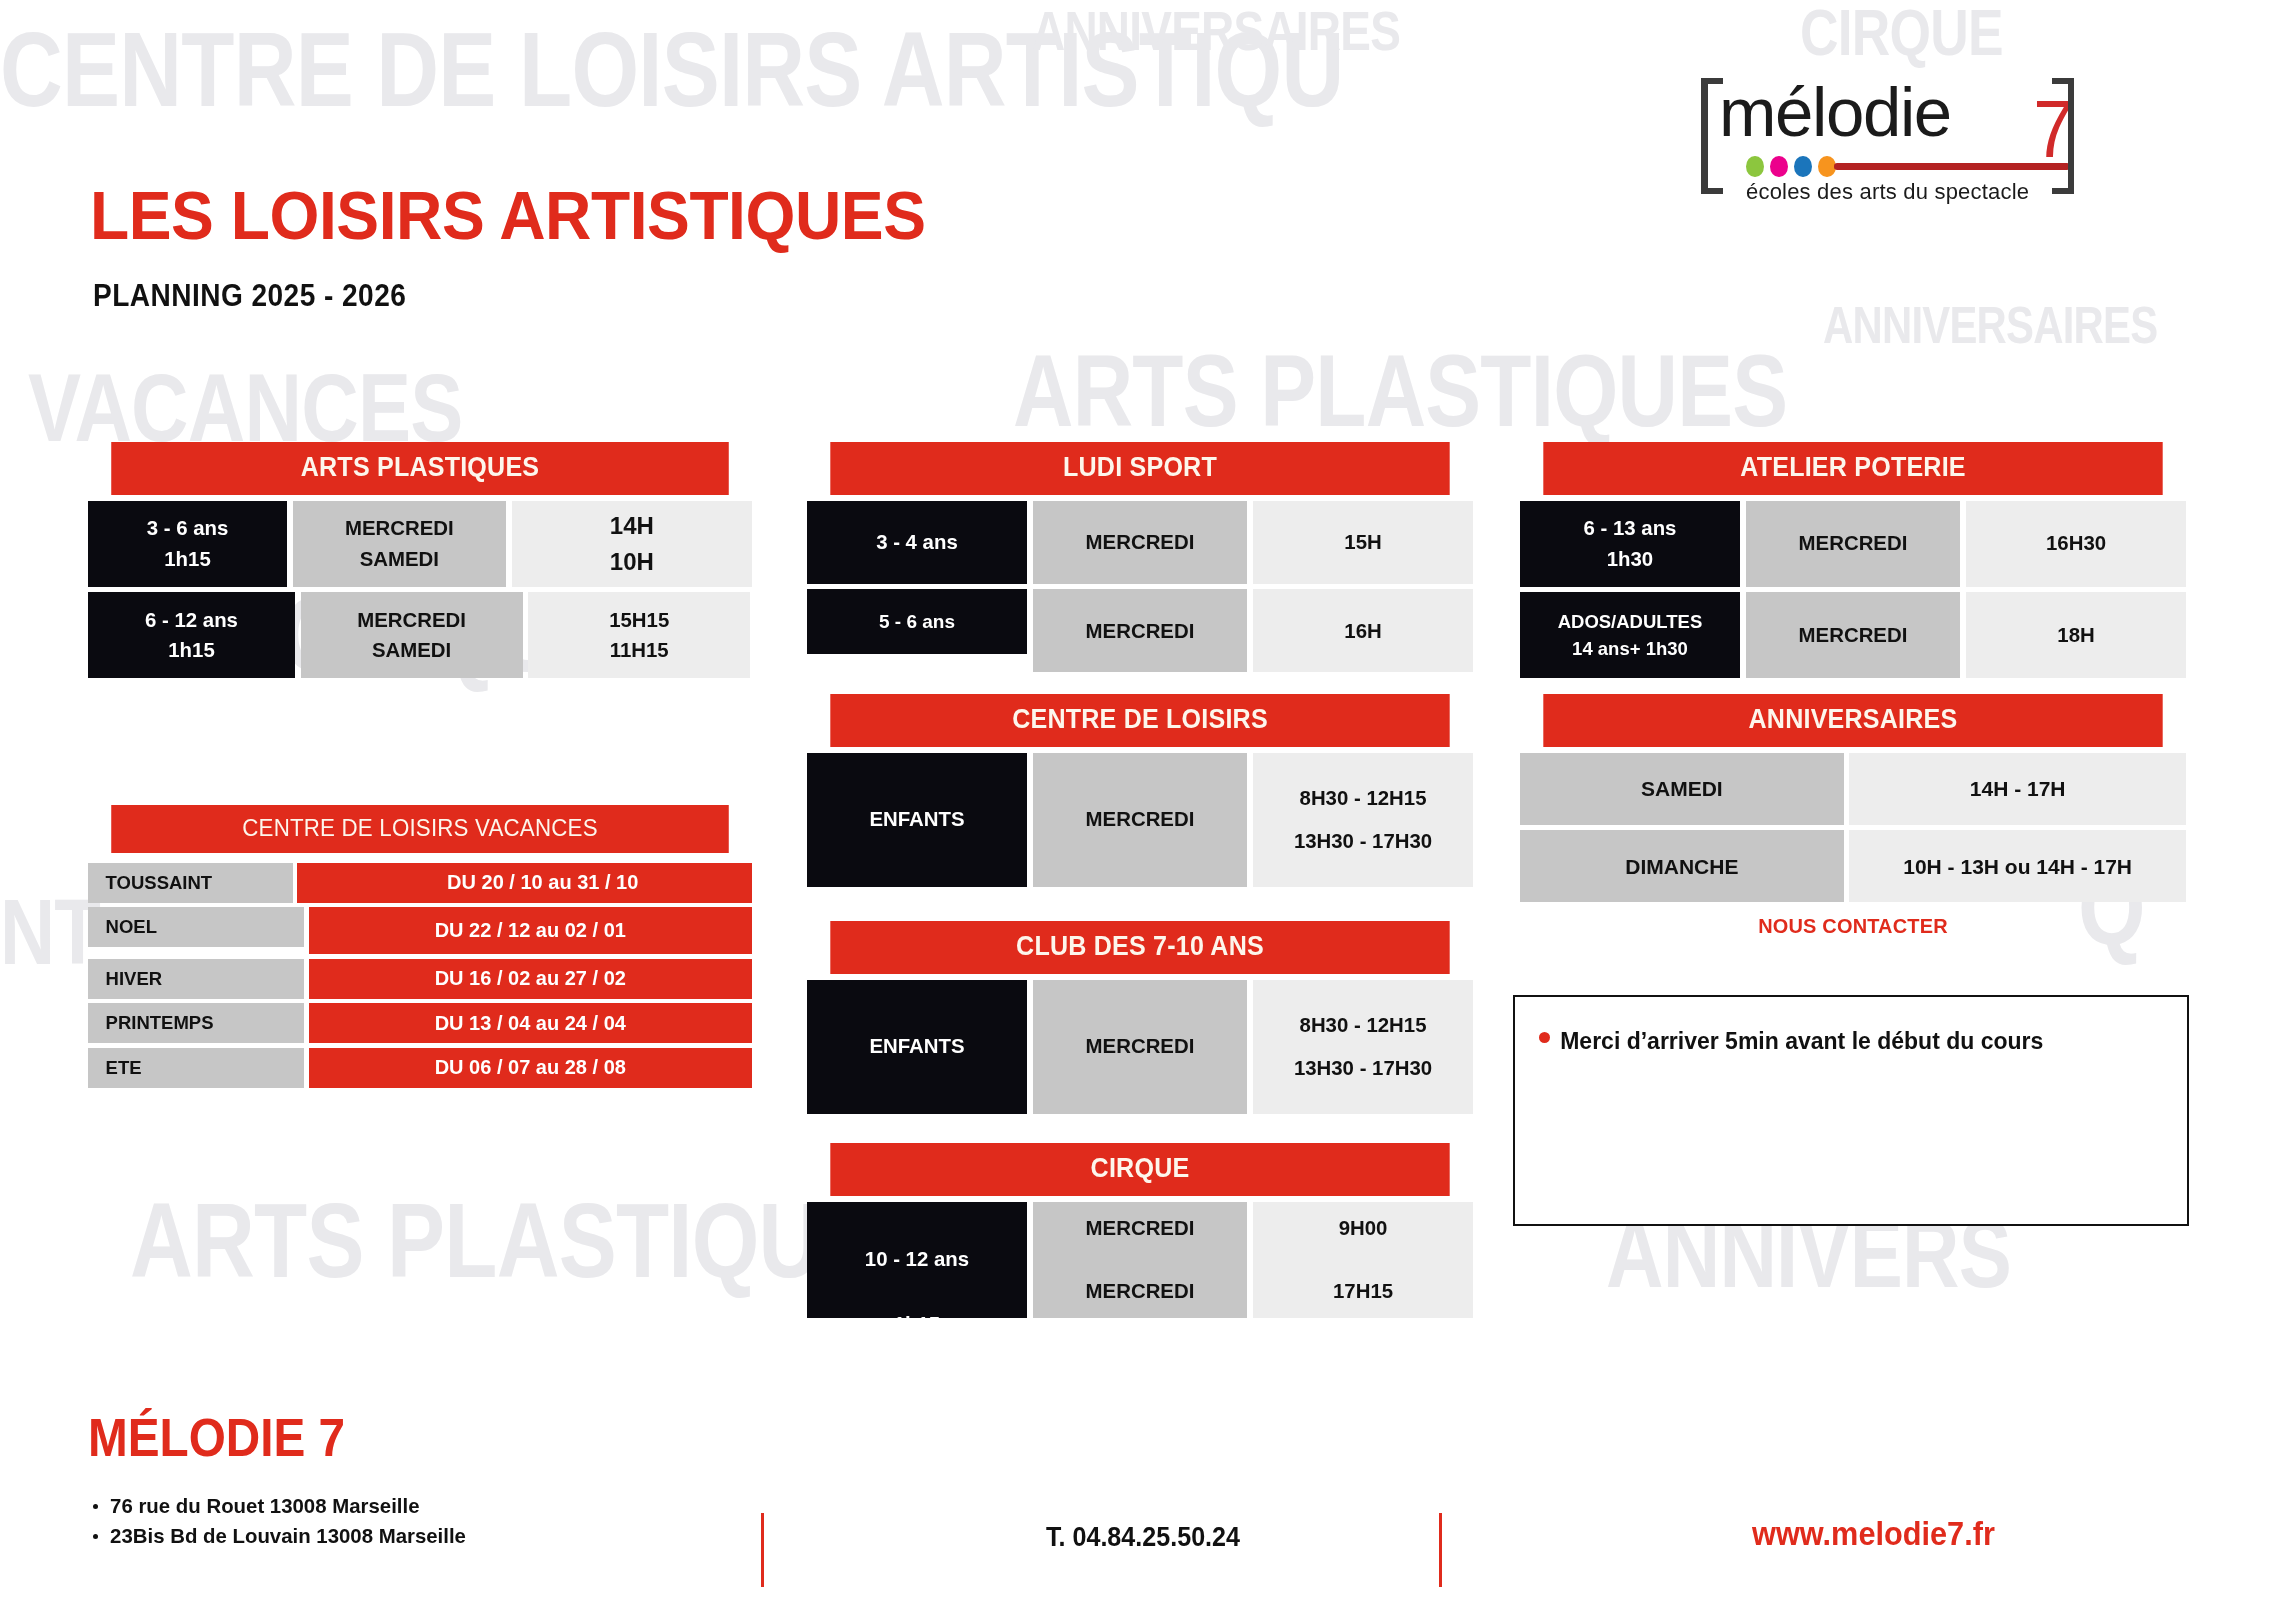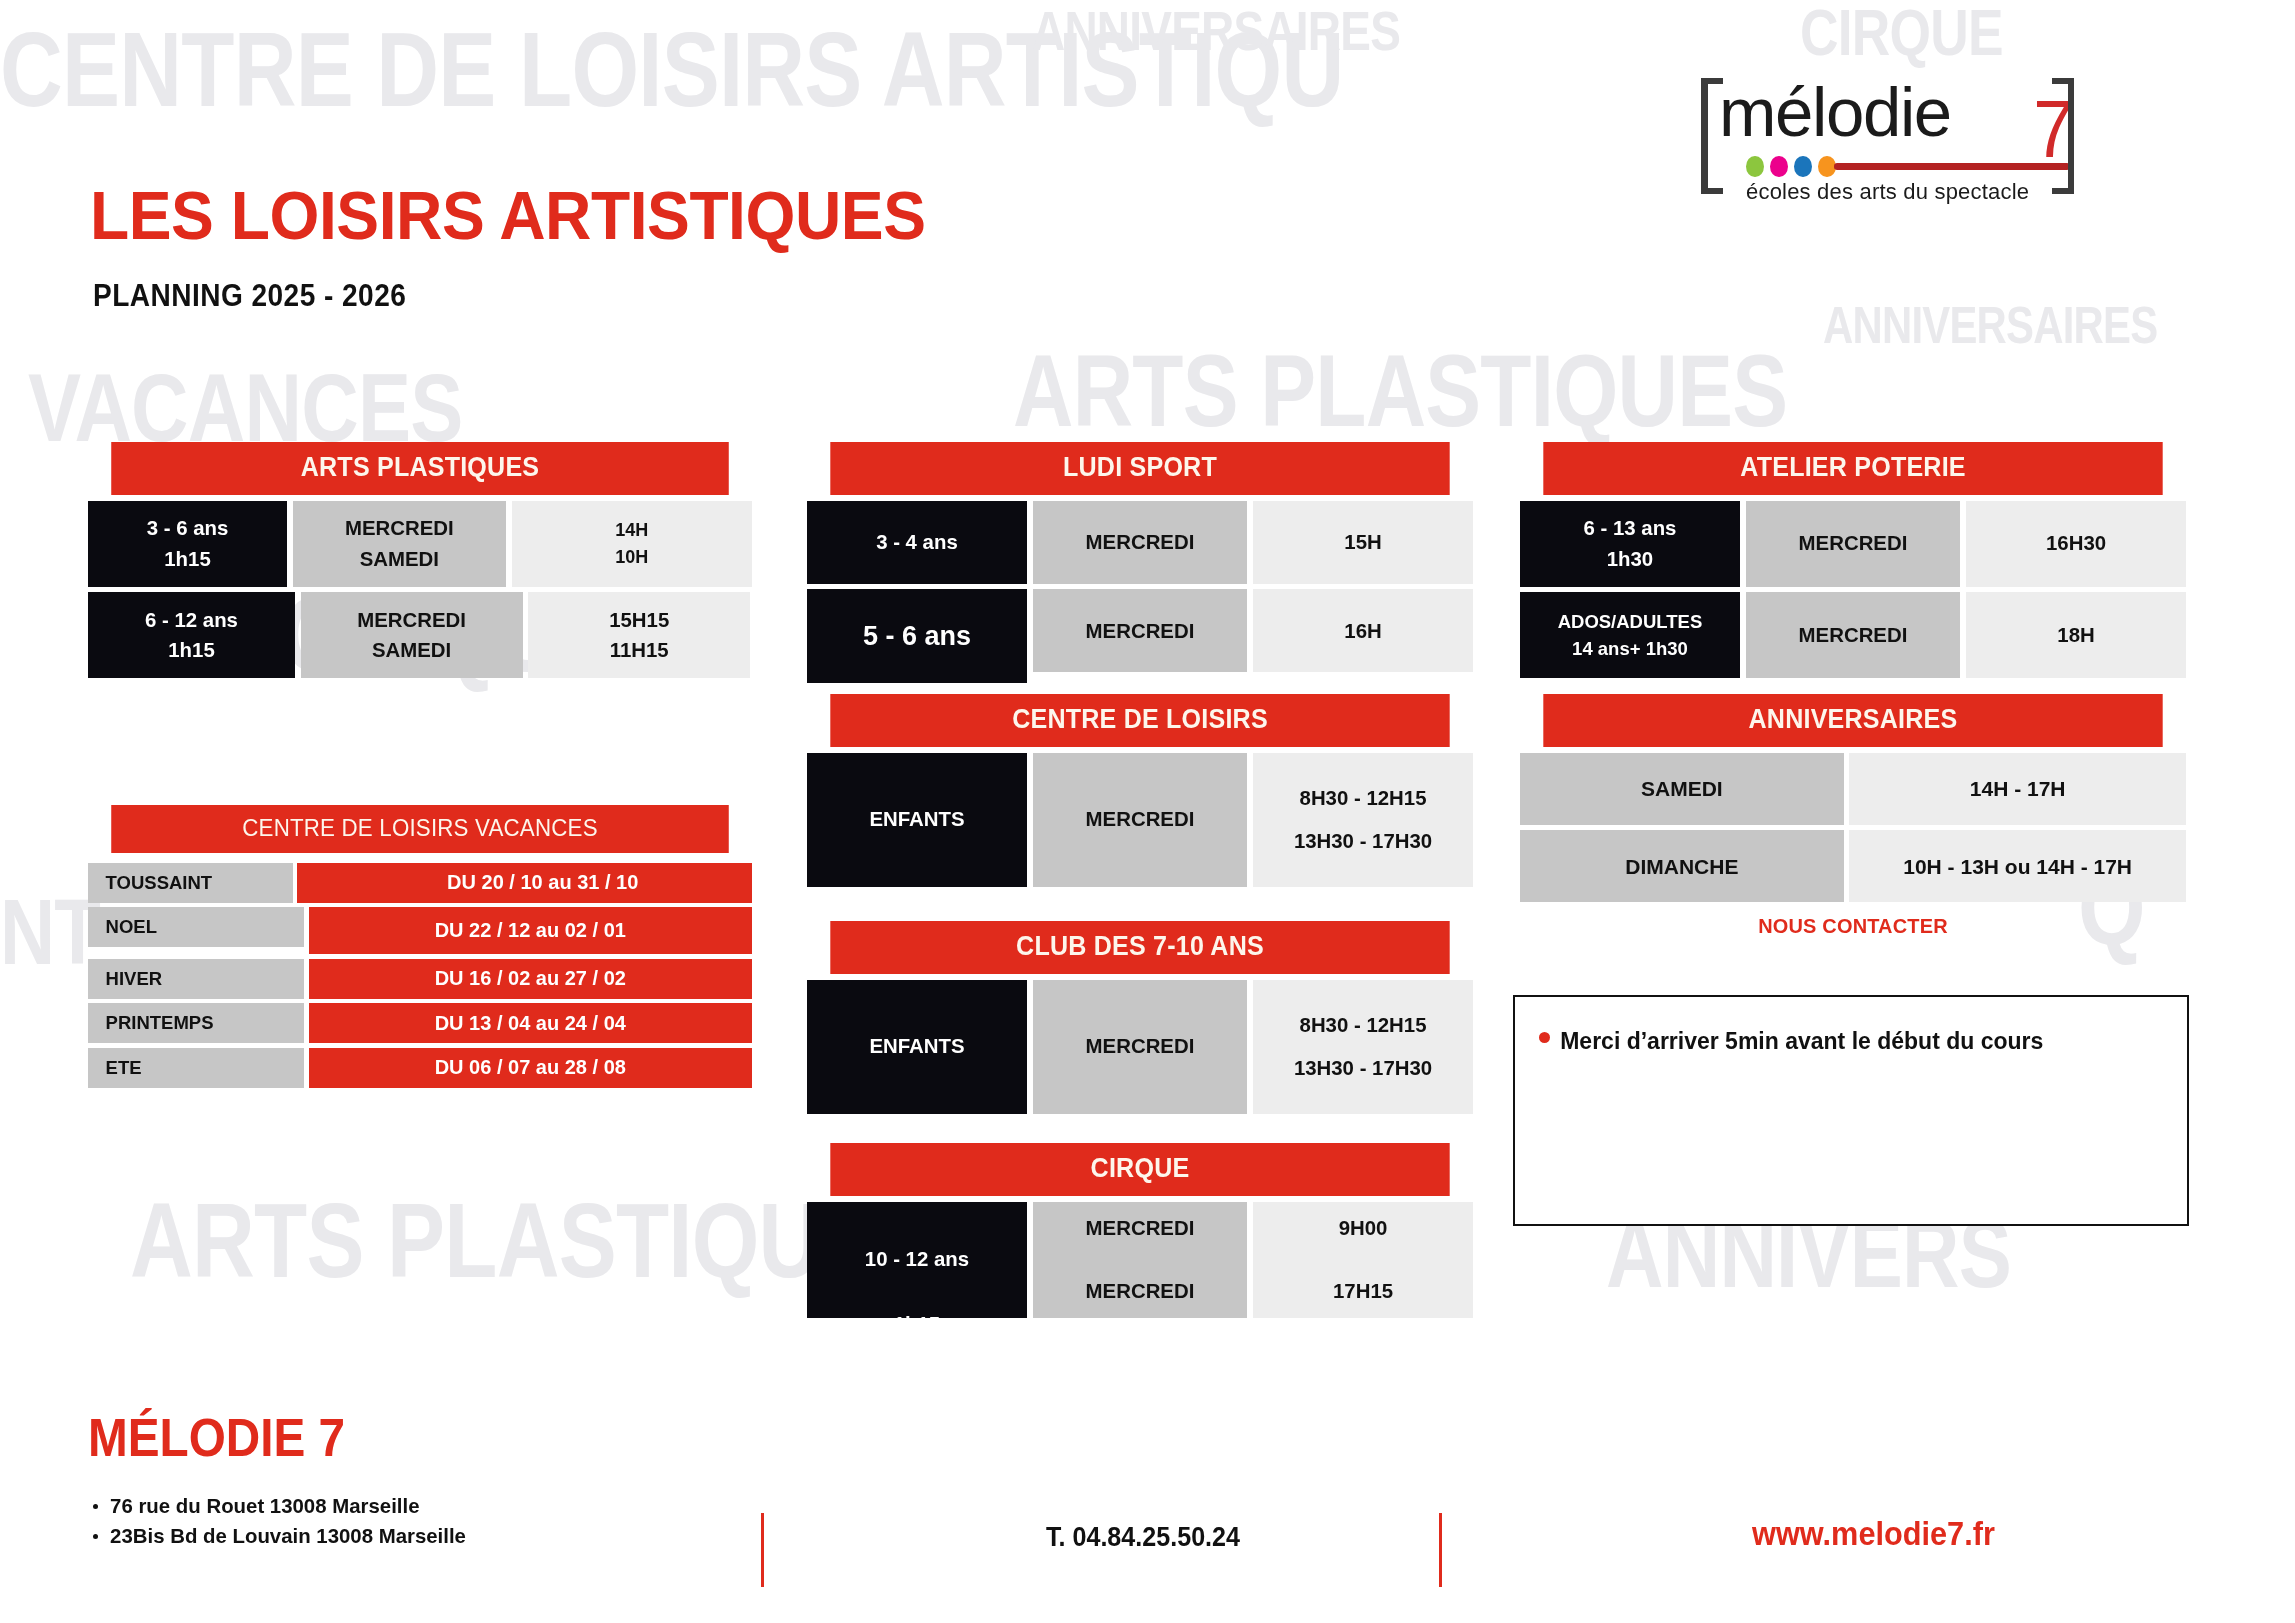--- a/index.html
+++ b/index.html
@@ -177,21 +177,21 @@
     <div class="rowset" id="ap-rows">
         <div class="row">
           <div class="cell c-dark" style="width: 207px; height: 86px; font-size: 20.4px;">
             <span>3 - 6 ans</span>
             <span>1h15</span>
           </div>
           <div class="cell c-mid" style="width: 222px; height: 86px; font-size: 20.4px;">
             <span>MERCREDI</span>
             <span>SAMEDI</span>
           </div>
-          <div class="cell c-light" style="width: 250px; height: 86px; font-size: 18px;">
+          <div class="cell c-light" style="width: 250px; height: 86px; font-size: 24px;">
             <span>14H</span>
             <span>10H</span>
           </div>
         </div>
         <div class="row">
           <div class="cell c-dark" style="width: 207px; height: 86px; font-size: 20.4px;">
             <span>6 - 12 ans</span>
             <span>1h15</span>
           </div>
           <div class="cell c-mid" style="width: 222px; height: 86px; font-size: 20.4px;">
@@ -240,21 +240,21 @@
             <span>3 - 4 ans</span>
           </div>
           <div class="cell c-mid" style="width: 215px; height: 83px; font-size: 20.4px;">
             <span>MERCREDI</span>
           </div>
           <div class="cell c-light" style="width: 220px; height: 83px; font-size: 20.4px;">
             <span>15H</span>
           </div>
         </div>
         <div class="row">
-          <div class="cell c-dark" style="width: 220px; height: 94px; font-size: 27px;">
+          <div class="cell c-dark" style="width: 220px; height: 65px; font-size: 19px;">
             <span>5 - 6 ans</span>
           </div>
           <div class="cell c-mid" style="width: 215px; height: 83px; font-size: 20.4px;">
             <span>MERCREDI</span>
           </div>
           <div class="cell c-light" style="width: 220px; height: 83px; font-size: 20.4px;">
             <span>16H</span>
           </div>
         </div>
       </div>

